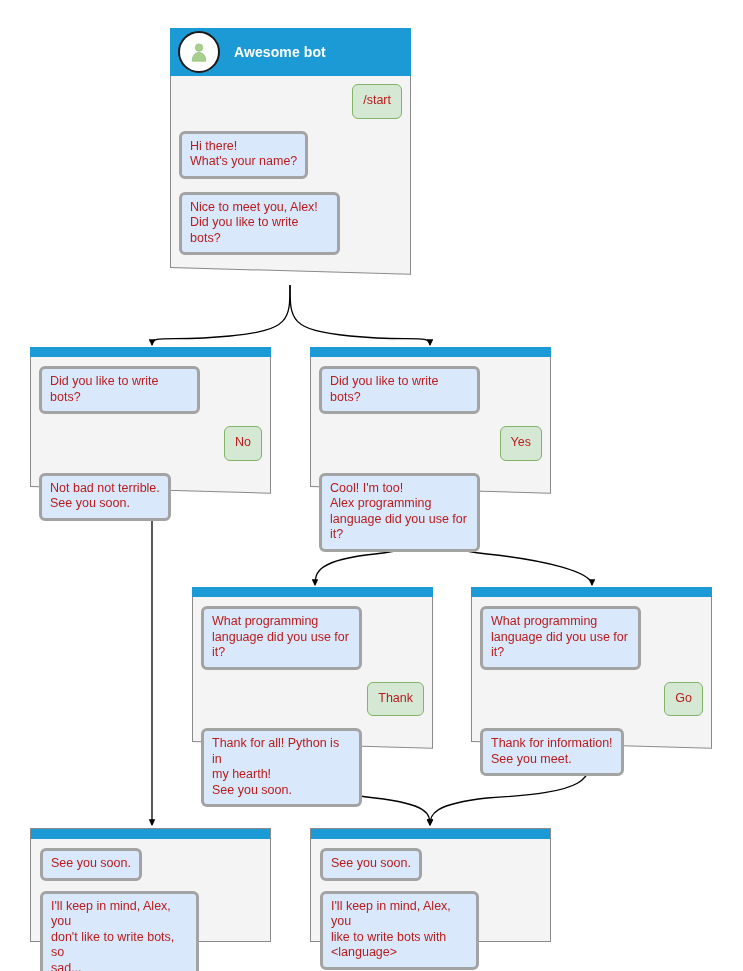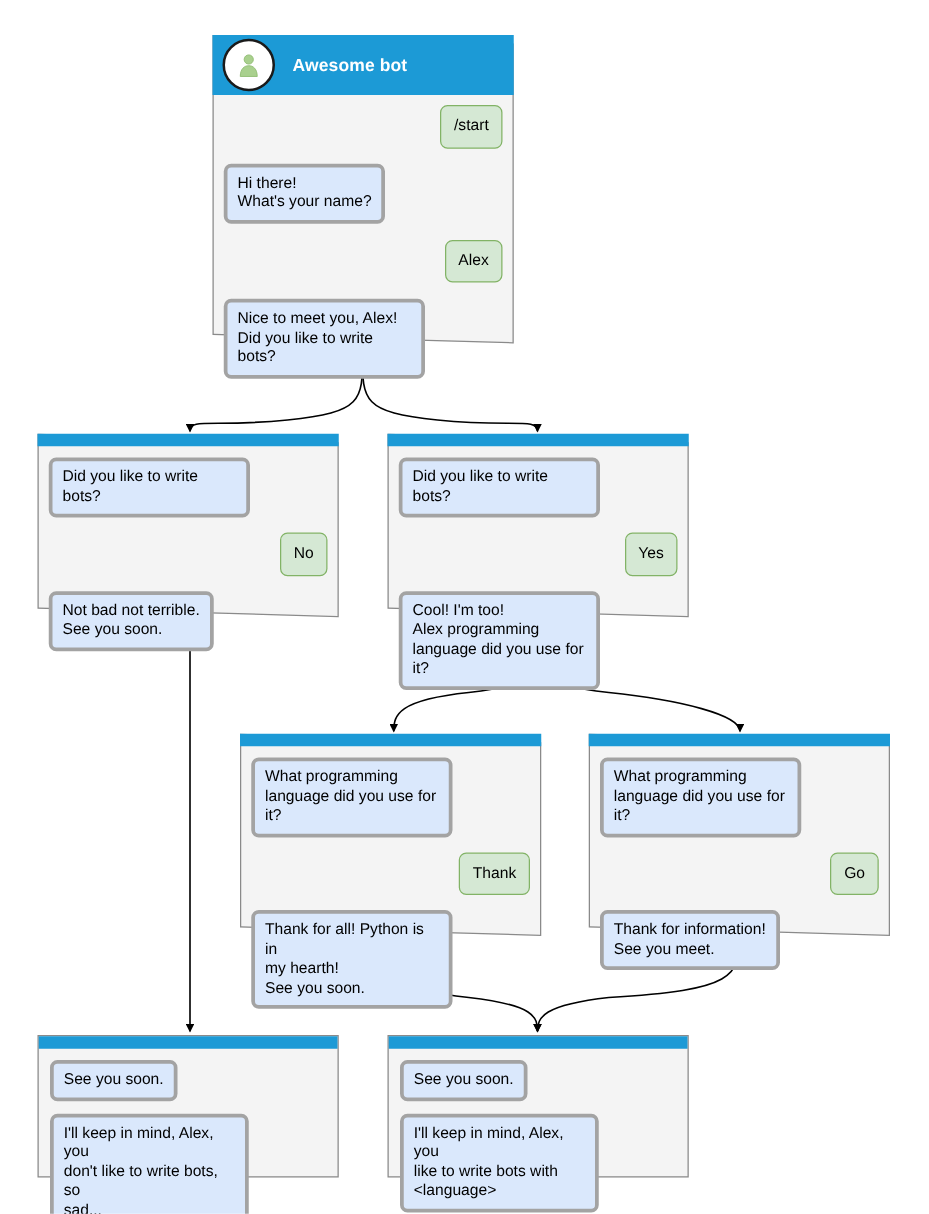--- a/index.html
+++ b/index.html
@@ -104,21 +104,21 @@
 
   .row { display: flex; width: 100%; }
   .row.bot  { justify-content: flex-start; }
   .row.user { justify-content: flex-end; }
 
   .bubble {
     box-sizing: border-box;
     border-radius: 6px;
     font-size: 12.5px;
     line-height: 15.5px;
-    color: #000000;
+    color: #b91c1c;
     padding: 5px 8px 6px 8px;
     white-space: pre-line;
     max-width: 72%;
   }
   .bubble.bot {
     background: #dae8fc;
     border: 3px solid #a3a3a3;
   }
   .bubble.user {
     background: #d5e8d4;
@@ -166,23 +166,20 @@
         <div class="bot-title">Awesome bot</div>
       </div>
       <div class="msgs" style="top:48px;">
         <div class="row user">
           <div class="bubble user">/start</div>
         </div>
         <div class="row bot" style="margin-top:12px;">
           <div class="bubble bot">Hi there!
 What's your name?</div>
         </div>
-        <div class="row user" style="margin-top:13px;">
-          <div class="bubble user">Alex</div>
-        </div>
         <div class="row bot" style="margin-top:13px;">
           <div class="bubble bot">Nice to meet you, Alex!
 Did you like to write bots?</div>
         </div>
       </div>
     </div>
   </div>
 
   <div class="node skew" style="left:30px; top:347px; width:241px; height:140px;">
     <div class="frame" style="transform: skewY(1.6deg);"></div>

